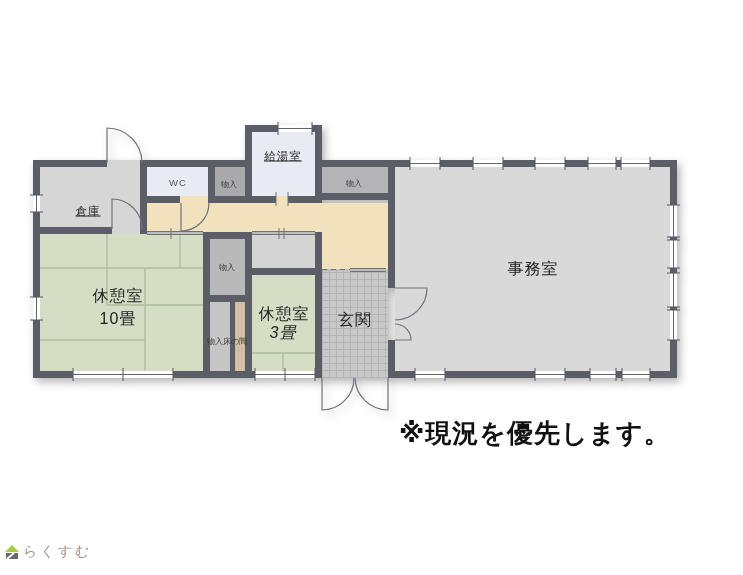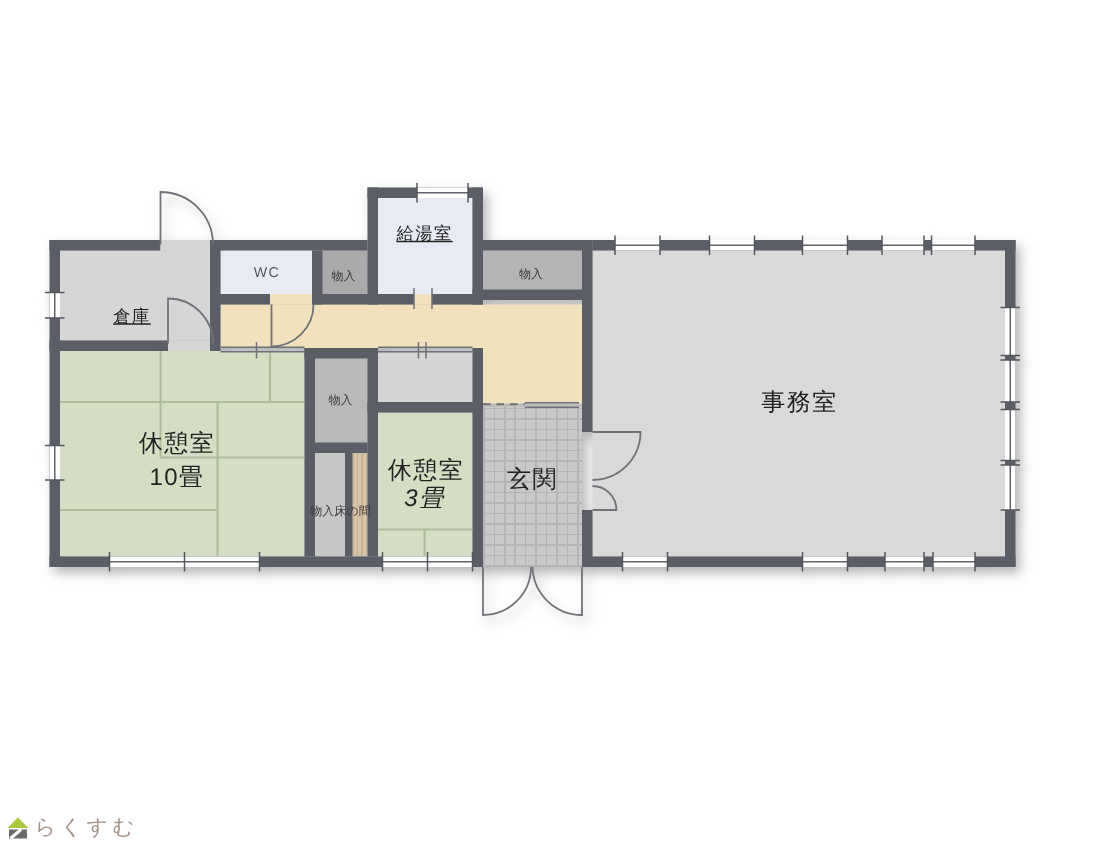--- a/index.html
+++ b/index.html
@@ -126,20 +126,21 @@
     <div class="lb s12" style="left:118px;top:296px;">休憩室</div>
     <div class="lb s12" style="left:118px;top:319px;">10畳</div>
     <div class="lb s8" style="left:227px;top:267px;">物入</div>
     <div class="lb s8" style="left:227px;top:341px;">物入床の間</div>
     <div class="lb s12" style="left:284px;top:314px;">休憩室</div>
     <div class="lb s12" style="left:283px;top:333px;font-style:italic;">3畳</div>
     <div class="lb s12" style="left:355px;top:320px;">玄関</div>
     <div class="lb s12" style="left:533px;top:269px;">事務室</div>
   </div>
 
+  <div id="note">※現況を優先します。</div>
 
   <div id="logo">
     <svg width="16" height="16" viewBox="0 0 16 16">
       <polygon points="8,1 15,8 1,8" fill="#a9c93e"></polygon>
       <rect x="2" y="9" width="12" height="6" fill="#6b6b6b"></rect>
       <line x1="3" y1="15" x2="10" y2="9" stroke="#ffffff" stroke-width="2"></line>
     </svg>
     <span id="logo-text">らくすむ</span>
   </div>
 </div>

